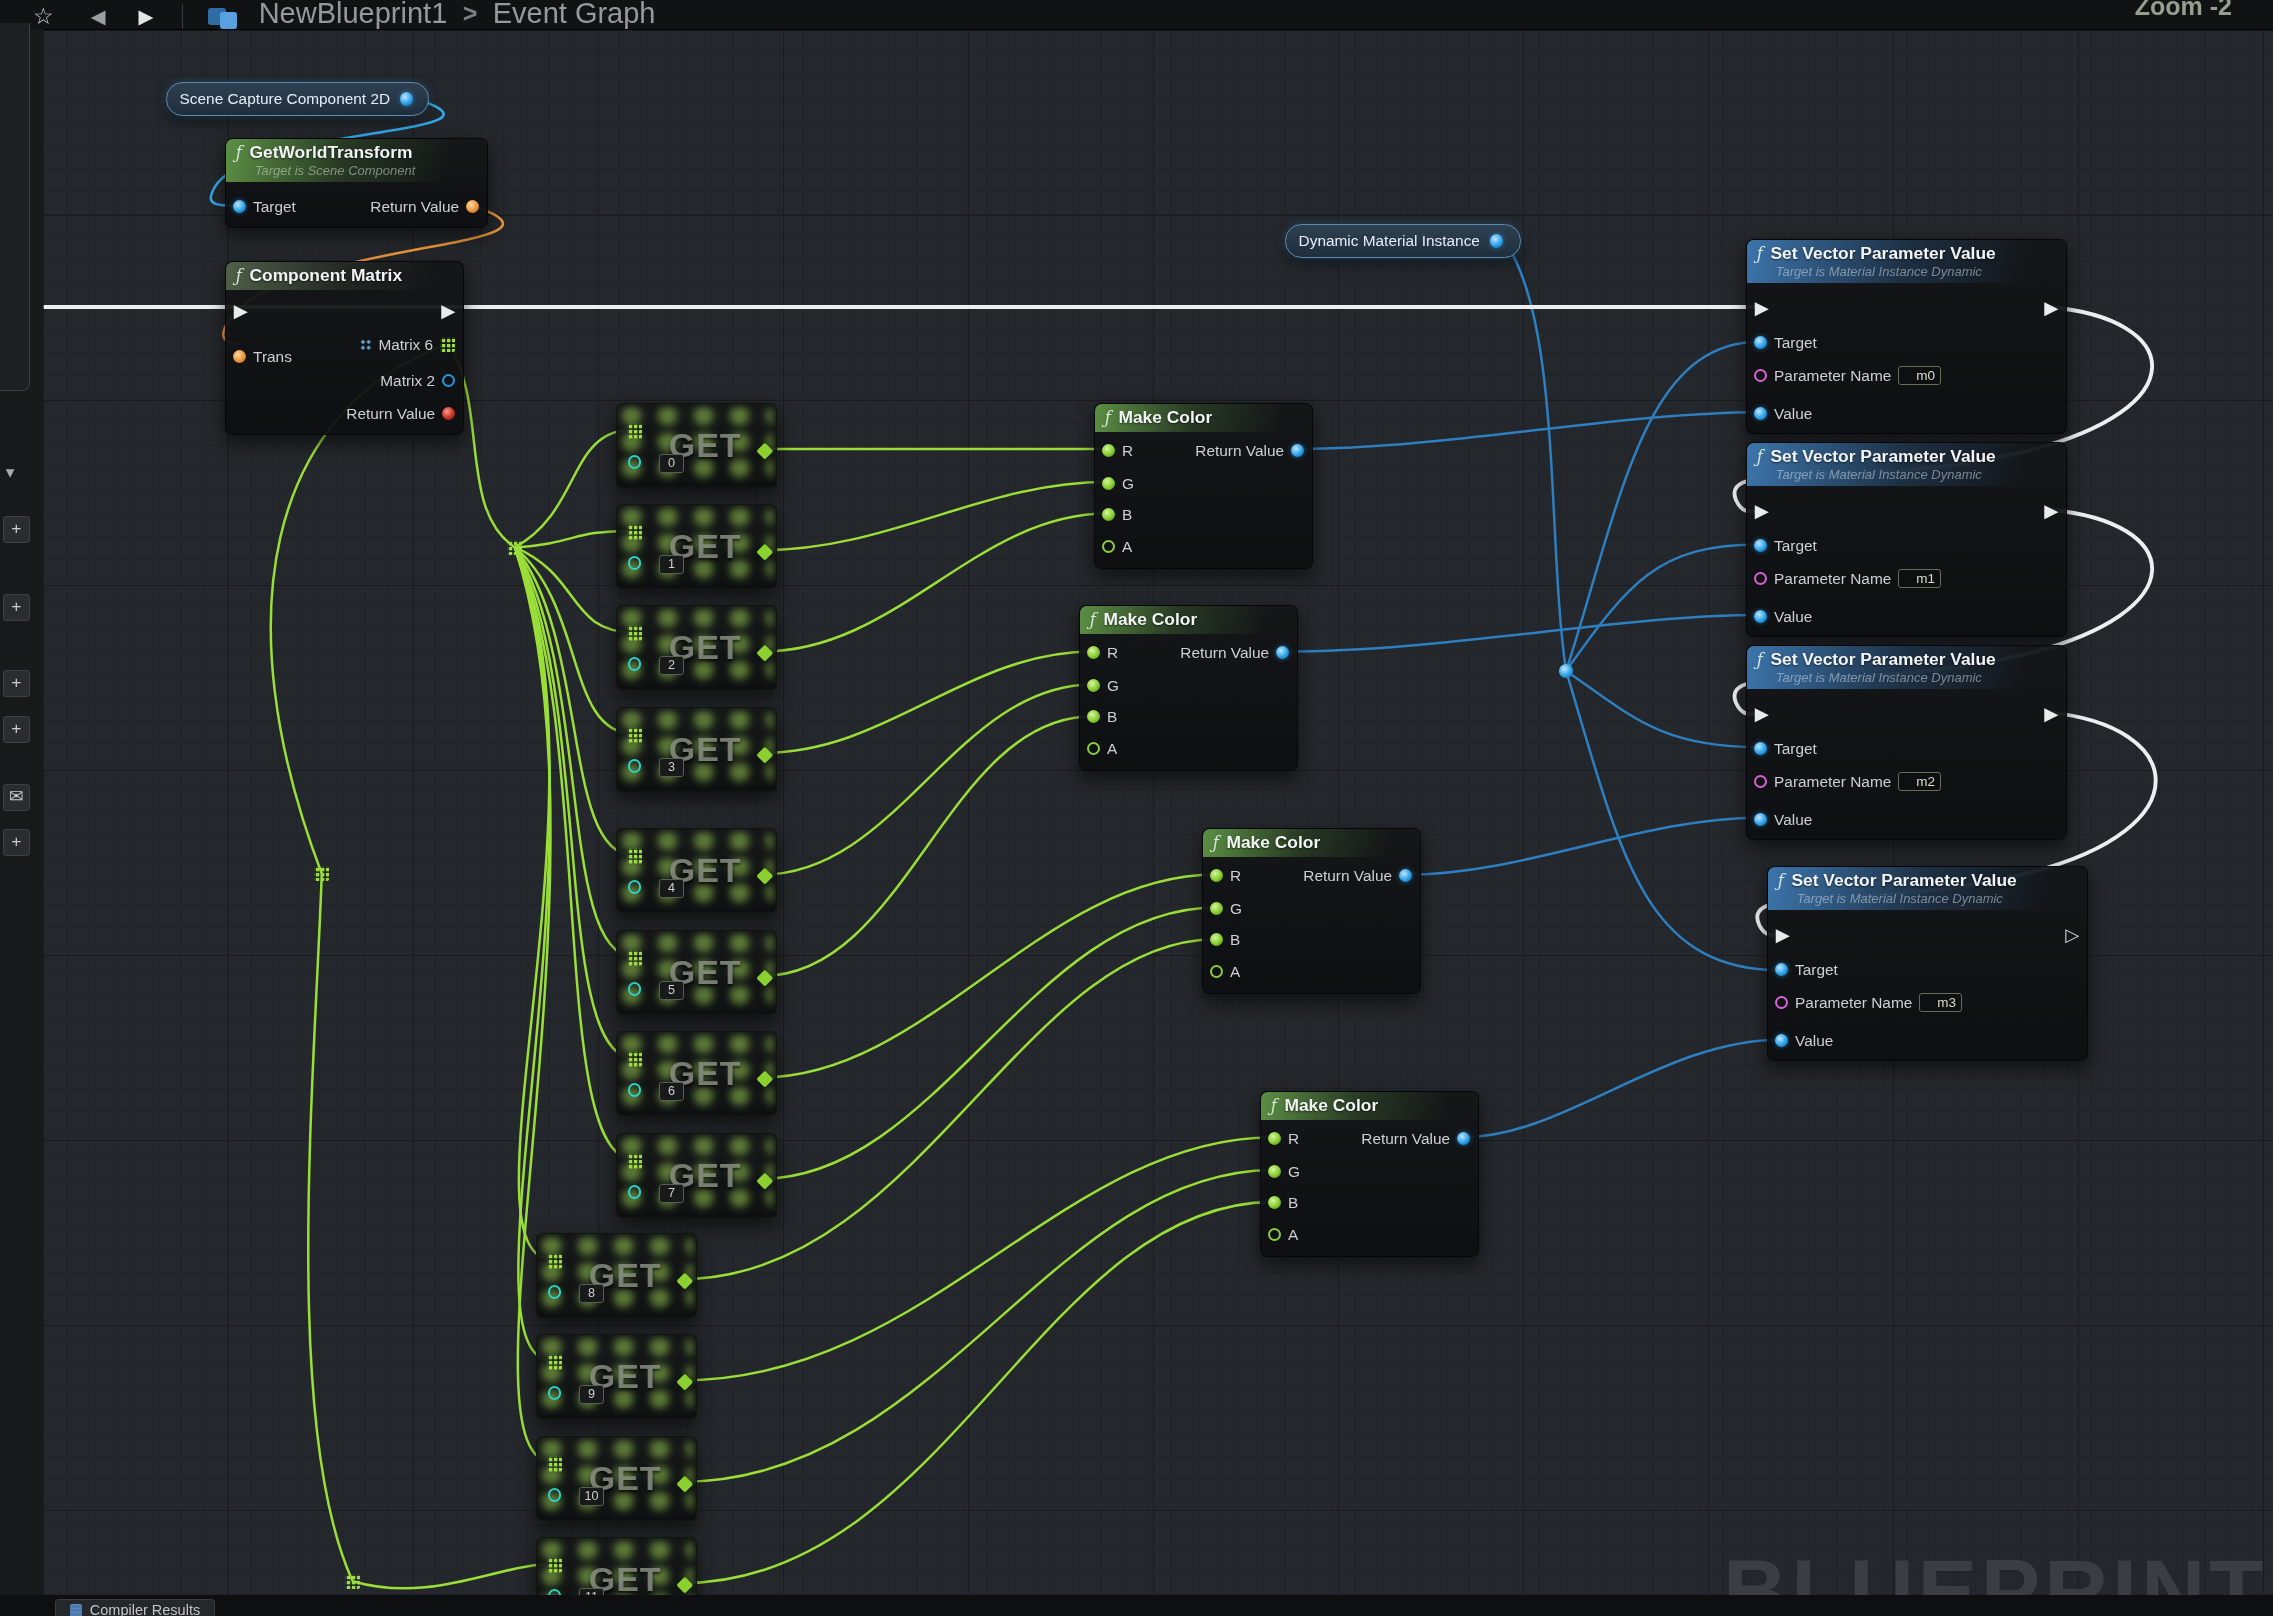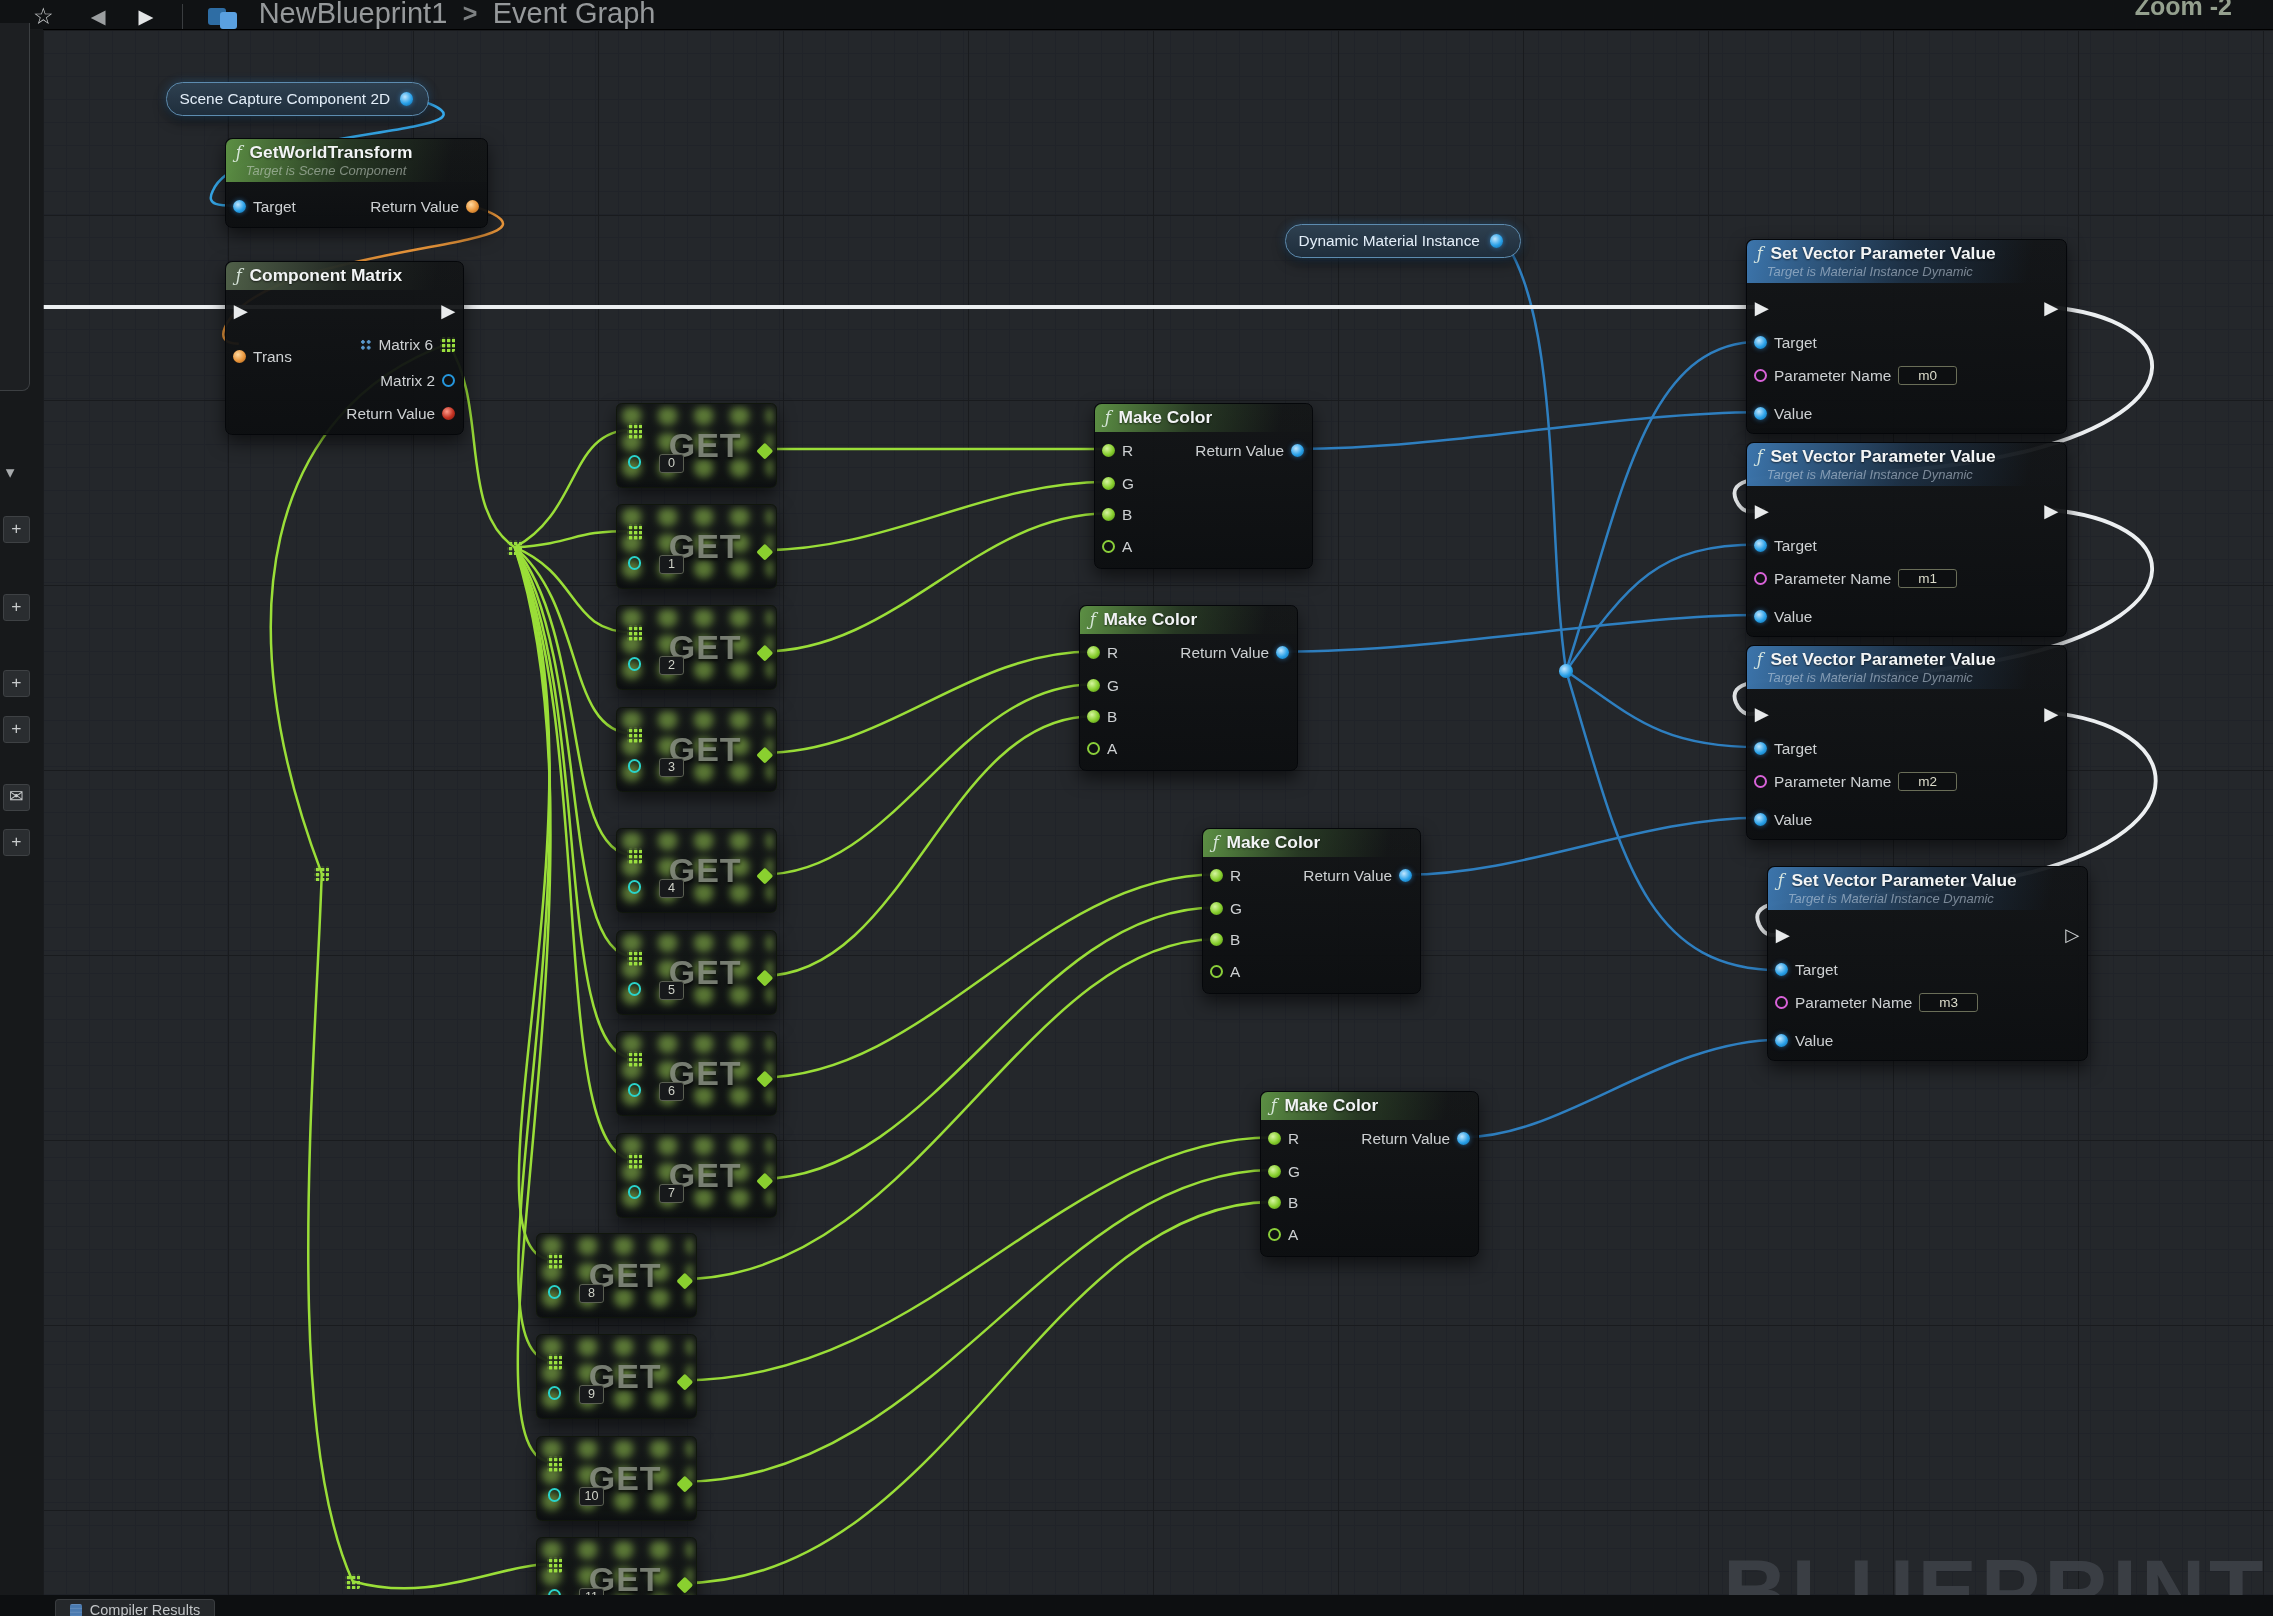--- a/index.html
+++ b/index.html
@@ -47,21 +47,21 @@
   
   .node{position:absolute;z-index:3;background:linear-gradient(rgba(19,21,23,.94),rgba(12,14,16,.94));
     border:1px solid #05070a;border-radius:6.8px;box-shadow:0 7.7px 17.4px rgba(0,0,0,.55);color:#cdd0d2;}
   .hdr{border-radius:6.8px 6.8px 0 0;padding:2.9px 9.7px 3.9px 9.7px;}
   .hdr-green{background:linear-gradient(100deg,rgba(96,150,70,.95),rgba(55,85,45,.55) 45%,rgba(25,30,25,.15) 85%);}
   .hdr-gray{background:linear-gradient(100deg,rgba(95,115,85,.8),rgba(50,60,48,.45) 50%,rgba(22,25,24,.12) 88%);}
   .hdr-blue{background:linear-gradient(100deg,rgba(62,122,180,.95),rgba(38,72,108,.5) 50%,rgba(18,22,28,.12) 88%);}
   .hdr-title{display:flex;align-items:center;gap:7.7px;}
   .fn{font-family:"DejaVu Serif",serif;font-style:italic;font-size:16.4px;color:rgba(225,238,228,.92);}
   .title{font-size:17.4px;font-weight:bold;color:#f2f4f5;text-shadow:0 1px 1.9px rgba(0,0,0,.6);white-space:nowrap;}
-  .hdr-sub{font-size:13px;font-style:italic;color:rgba(205,215,205,.55);margin-left:10px;white-space:nowrap;}
+  .hdr-sub{font-size:13px;font-style:italic;color:rgba(205,215,205,.55);margin-left:19px;white-space:nowrap;}
   .hdr-blue .hdr-sub{color:rgba(200,214,228,.55);}
   .row{position:absolute;display:flex;align-items:center;gap:6.8px;height:19.3px;white-space:nowrap;}
   .row.left{left:6.8px;}
   .row.right{right:7.7px;}
   .lbl{font-size:15.4px;color:#cdd0d2;}
   .pin{width:13.5px;height:13.5px;border-radius:50%;flex:none;box-sizing:border-box;}
   .filled-blue{background:radial-gradient(circle at 38% 35%,#bfe6ff,#28a0e8 55%,#0e5f96);box-shadow:0 0 4.8px rgba(60,170,255,.5);}
   .hollow-blue{border:2.4px solid #2596dc;}
   .filled-green{background:radial-gradient(circle at 38% 35%,#d6f5a0,#84cc2a 55%,#47761a);}
   .hollow-green{border:2.4px solid #8ace3a;}
@@ -70,22 +70,22 @@
   .filled-red{background:radial-gradient(circle at 38% 35%,#ff9a8a,#c03020 55%,#701810);}
   .ring-cyan{border:2.4px solid #2ad2c9;}
   .pin-grid{width:15.4px;height:15.4px;border-radius:1.9px;flex:none;
     background-image:radial-gradient(circle,#9adf3f 1.8px,transparent 2.2px);background-size:5.1px 5.1px;background-position:1px 1px;}
   .matrix-mini{width:11.6px;height:11.6px;flex:none;border-radius:1.9px;
     background-image:radial-gradient(circle,#5b9bd0 1.5px,transparent 1.9px);background-size:5.8px 5.8px;}
   .exec{position:absolute;font-size:18.3px;line-height:21px;height:21px;color:#e9ebec;}
   .exec.l{left:7.7px;}
   .exec.r{right:7.7px;}
   .pin-diamond{position:absolute;width:11.6px;height:11.6px;background:#8ad02f;transform:rotate(45deg);border-radius:1.9px;}
-  .param-box{min-width:31px;text-align:center;background:#0d0f11;border:1px solid #6a6e58;border-radius:2.9px;
-    padding:1px 13px;font-size:13.5px;color:#dcdccb;}
+  .param-box{min-width:31px;text-align:right;background:#0d0f11;border:1px solid #6a6e58;border-radius:2.9px;
+    padding:1px 5px;font-size:13.5px;color:#dcdccb;}
   
   .pill{position:absolute;z-index:3;height:32px;display:flex;align-items:center;gap:9.7px;padding:0 12.6px;
     border-radius:16.4px;background:linear-gradient(#2e4050,#1f2e3c);border:1px solid #5d8cb0;
     box-shadow:0 0 9.7px rgba(50,130,200,.35),0 5.8px 11.6px rgba(0,0,0,.5);color:#e3eef8;font-size:15.4px;white-space:nowrap;}
   
   .get-node{width:159px;height:83px;border-radius:5.8px;border:1px solid #10160c;overflow:hidden;text-decoration:underline;}
   .get-node::before{content:"";position:absolute;inset:2.9px;border-radius:4.8px;
     background-image:radial-gradient(circle at 11.6px 8.7px,rgba(150,200,80,.7) 6.8px,rgba(40,60,25,.08) 12.6px);
     background-size:36px 26px;filter:blur(3.9px);opacity:.8;}
   .get-label{position:absolute;inset:0;display:flex;align-items:center;justify-content:center;

